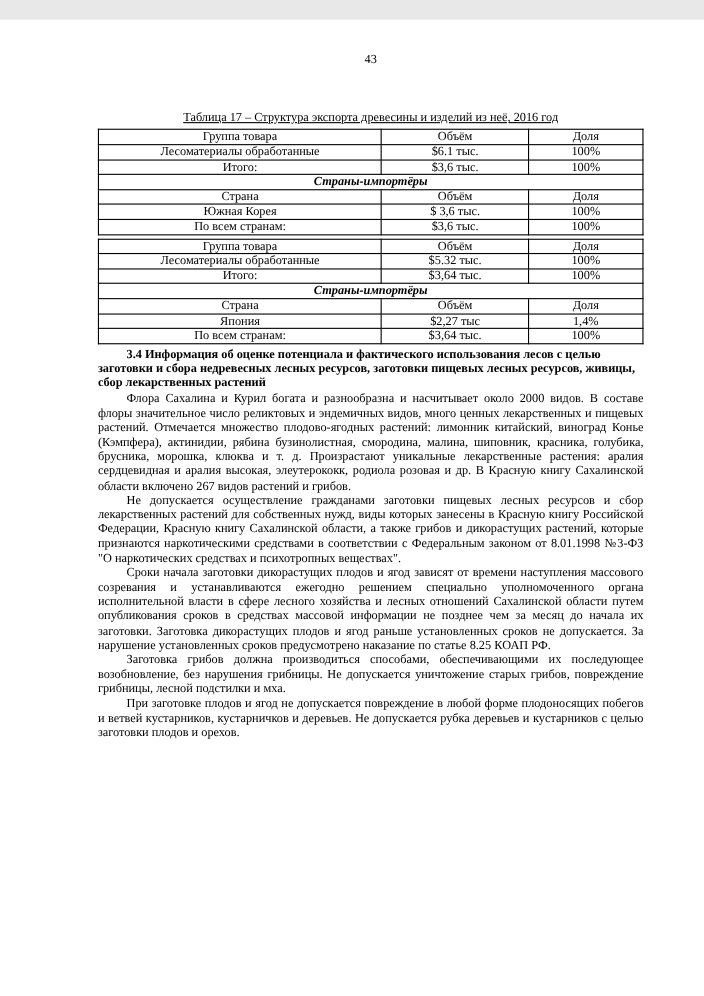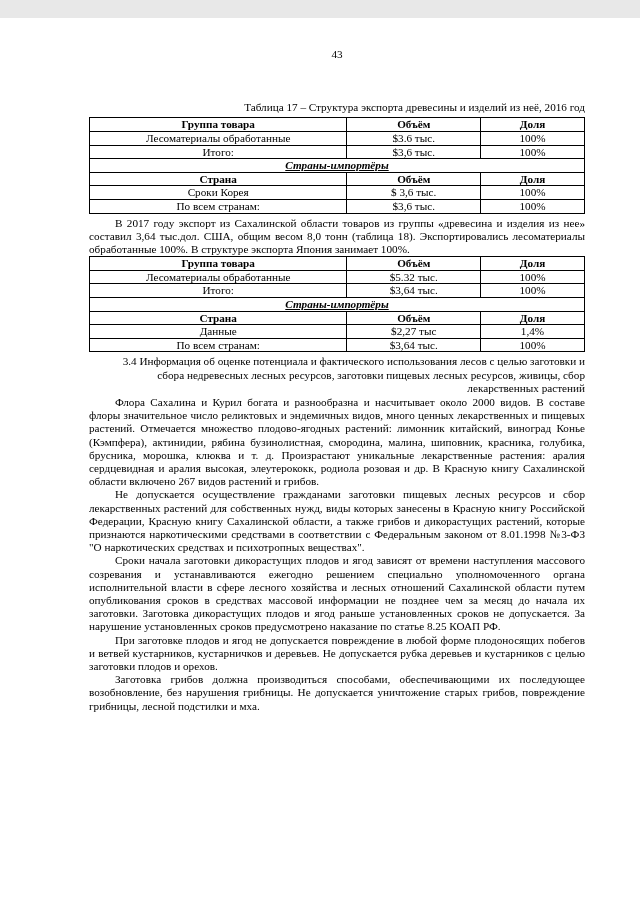--- a/index.html
+++ b/index.html
@@ -14,50 +14,51 @@
     font-size: 11.2px;
     line-height: 13.2px;
     color: #000;
     overflow: hidden;
   }
   .page-number {
     text-align: center;
     margin-bottom: 40px;
   }
   .tbl-caption {
-    text-align: right;
+    text-align: center;
     margin: 9px 0 3px 0;
+    text-decoration: underline;
   }
   table.doc {
     width: 100%;
     border-collapse: collapse;
     margin-bottom: 3px;
   }
   table.doc col.c1 { width: 52%; }
   table.doc col.c2 { width: 27%; }
   table.doc col.c3 { width: 21%; }
   table.doc td {
     border: 1px solid #000;
     text-align: center;
     padding: 0 3px;
     line-height: 12.6px;
     height: 12px;
     vertical-align: middle;
   }
-  tr.hdr td { font-weight: bold; }
+  tr.hdr td { font-weight: normal; }
   tr.total td { font-weight: normal; }
-  tr.section td { font-weight: bold; font-style: italic; text-decoration: underline; }
+  tr.section td { font-weight: bold; font-style: italic; }
   p {
     margin: 0;
     text-align: justify;
     text-indent: 26px;
   }
   p.heading {
-    font-weight: normal;
-    text-align: right;
+    font-weight: bold;
+    text-align: left;
     text-indent: 26px;
     margin: 1px 0 1px 0;
   }
 </style>
 </head>
 <body>
 
 <div class="page">
 
   <div class="page-number">43</div>
@@ -71,50 +72,49 @@
         <col class="c3">
       </colgroup>
     <tbody>
       <tr class="hdr">
         <td>Группа товара</td>
         <td>Объём</td>
         <td>Доля</td>
       </tr>
       <tr>
         <td>Лесоматериалы обработанные</td>
-        <td>$3.6 тыс.</td>
+        <td>$6.1 тыс.</td>
         <td>100%</td>
       </tr>
       <tr class="total">
         <td>Итого:</td>
         <td>$3,6 тыс.</td>
         <td>100%</td>
       </tr>
       <tr class="section">
         <td colspan="3">Страны-импортёры</td>
       </tr>
       <tr class="hdr">
         <td>Страна</td>
         <td>Объём</td>
         <td>Доля</td>
       </tr>
       <tr>
-        <td>Сроки Корея</td>
+        <td>Южная Корея</td>
         <td>$ 3,6 тыс.</td>
         <td>100%</td>
       </tr>
       <tr class="total">
         <td>По всем странам:</td>
         <td>$3,6 тыс.</td>
         <td>100%</td>
       </tr>
     </tbody>
   </table>
 
-  <p>В 2017 году экспорт из Сахалинской области товаров из группы «древесина и изделия из нее» составил 3,64 тыс.дол. США, общим весом 8,0 тонн (таблица 18). Экспортировались лесоматериалы обработанные 100%. В структуре экспорта Япония занимает 100%.</p>
 
 
   <table class="doc">
     <colgroup>
         <col class="c1">
         <col class="c2">
         <col class="c3">
       </colgroup>
     <tbody>
       <tr class="hdr">
@@ -134,34 +134,34 @@
       </tr>
       <tr class="section">
         <td colspan="3">Страны-импортёры</td>
       </tr>
       <tr class="hdr">
         <td>Страна</td>
         <td>Объём</td>
         <td>Доля</td>
       </tr>
       <tr>
-        <td>Данные</td>
+        <td>Япония</td>
         <td>$2,27 тыс</td>
         <td>1,4%</td>
       </tr>
       <tr class="total">
         <td>По всем странам:</td>
         <td>$3,64 тыс.</td>
         <td>100%</td>
       </tr>
     </tbody>
   </table>
 
 
   <p class="heading">3.4 Информация об оценке потенциала и фактического использования лесов с целью заготовки и сбора недревесных лесных ресурсов, заготовки пищевых лесных ресурсов, живицы, сбор лекарственных растений</p>
 
   <p>Флора Сахалина и Курил богата и разнообразна и насчитывает около 2000 видов. В составе флоры значительное число реликтовых и эндемичных видов, много ценных лекарственных и пищевых растений. Отмечается множество плодово-ягодных растений: лимонник китайский, виноград Конье (Кэмпфера), актинидии, рябина бузинолистная, смородина, малина, шиповник, красника, голубика, брусника, морошка, клюква и т. д. Произрастают уникальные лекарственные растения: аралия сердцевидная и аралия высокая, элеутерококк, родиола розовая и др. В Красную книгу Сахалинской области включено 267 видов растений и грибов.</p>
   <p>Не допускается осуществление гражданами заготовки пищевых лесных ресурсов и сбор лекарственных растений для собственных нужд, виды которых занесены в Красную книгу Российской Федерации, Красную книгу Сахалинской области, а также грибов и дикорастущих растений, которые признаются наркотическими средствами в соответствии с Федеральным законом от 8.01.1998 №3-ФЗ "О наркотических средствах и психотропных веществах".</p>
   <p>Сроки начала заготовки дикорастущих плодов и ягод зависят от времени наступления массового созревания и устанавливаются ежегодно решением специально уполномоченного органа исполнительной власти в сфере лесного хозяйства и лесных отношений Сахалинской области путем опубликования сроков в средствах массовой информации не позднее чем за месяц до начала их заготовки. Заготовка дикорастущих плодов и ягод раньше установленных сроков не допускается. За нарушение установленных сроков предусмотрено наказание по статье 8.25 КОАП РФ.</p>
+  <p>Заготовка грибов должна производиться способами, обеспечивающими их последующее возобновление, без нарушения грибницы. Не допускается уничтожение старых грибов, повреждение грибницы, лесной подстилки и мха.</p>
   <p>При заготовке плодов и ягод не допускается повреждение в любой форме плодоносящих побегов и ветвей кустарников, кустарничков и деревьев. Не допускается рубка деревьев и кустарников с целью заготовки плодов и орехов.</p>
-  <p>Заготовка грибов должна производиться способами, обеспечивающими их последующее возобновление, без нарушения грибницы. Не допускается уничтожение старых грибов, повреждение грибницы, лесной подстилки и мха.</p>
 
 </div>
 
 </body></html>

